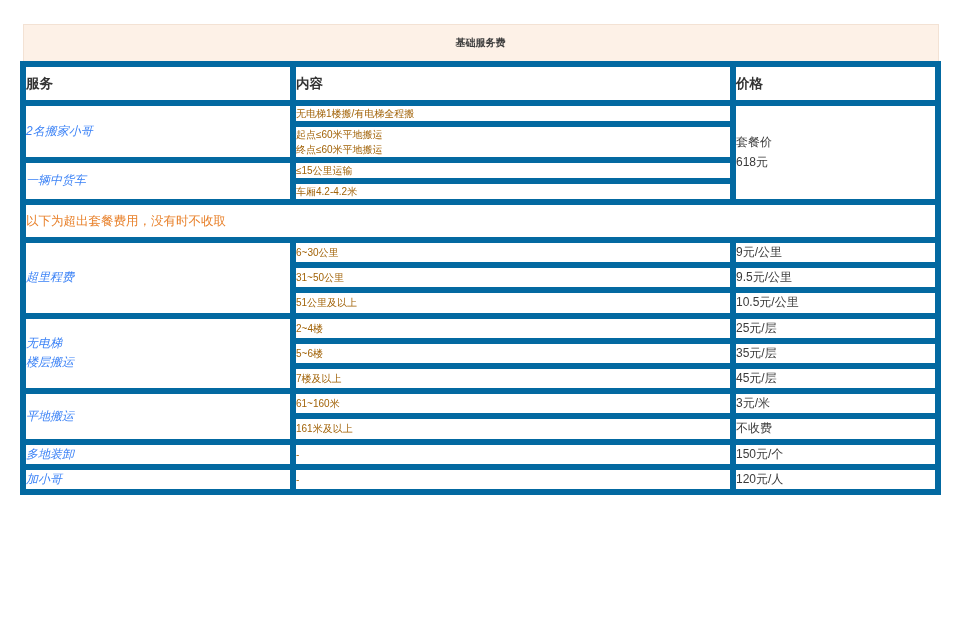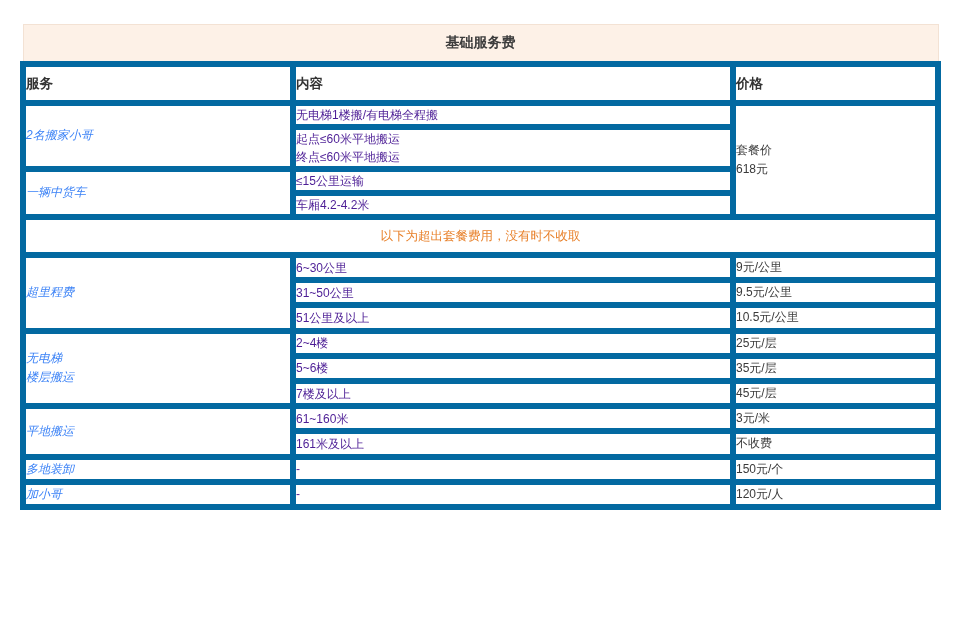--- a/index.html
+++ b/index.html
@@ -27,54 +27,53 @@
   }
   table.fee-table td, table.fee-table th {
     border: 6px solid #0369a1;
     padding: 0;
     vertical-align: middle;
   }
   .title-cell {
     background: #fdf1e7;
     text-align: center;
     font-weight: bold;
-    font-size: 14px;
+    font-size: 10px;
     color: #3d3d3d;
     height: 36px;
     border: 1px solid #f3e2d4 !important;
   }
   .head-cell {
     height: 33px;
     font-weight: bold;
     font-size: 13.5px;
     color: #333;
     padding-left: 12px;
     background: #ffffff;
   }
   .cell {
     padding: 10px 12px;
-    font-size: 12px;
-    color: #4c1d95;
+    font-size: 10px;
+    color: #a16207;
     line-height: 1.5;
   }
   .label-cell {
     color: #3b82f6;
     font-size: 12px;
     padding: 10px 12px;
     line-height: 1.6;
     font-style: italic;
   }
   .price-cell {
     padding: 10px 12px;
     font-size: 12px;
     color: #3a3a3a;
     line-height: 1.6;
   }
   .note-row td {
-    text-align: center;
     color: #e8802a;
     font-size: 12.5px;
     height: 32px;
     padding: 6px 0;
   }
   .multi {
     white-space: pre-line;
   }
   .col-a { width: 270px; }
   .col-b { width: 440px; }

